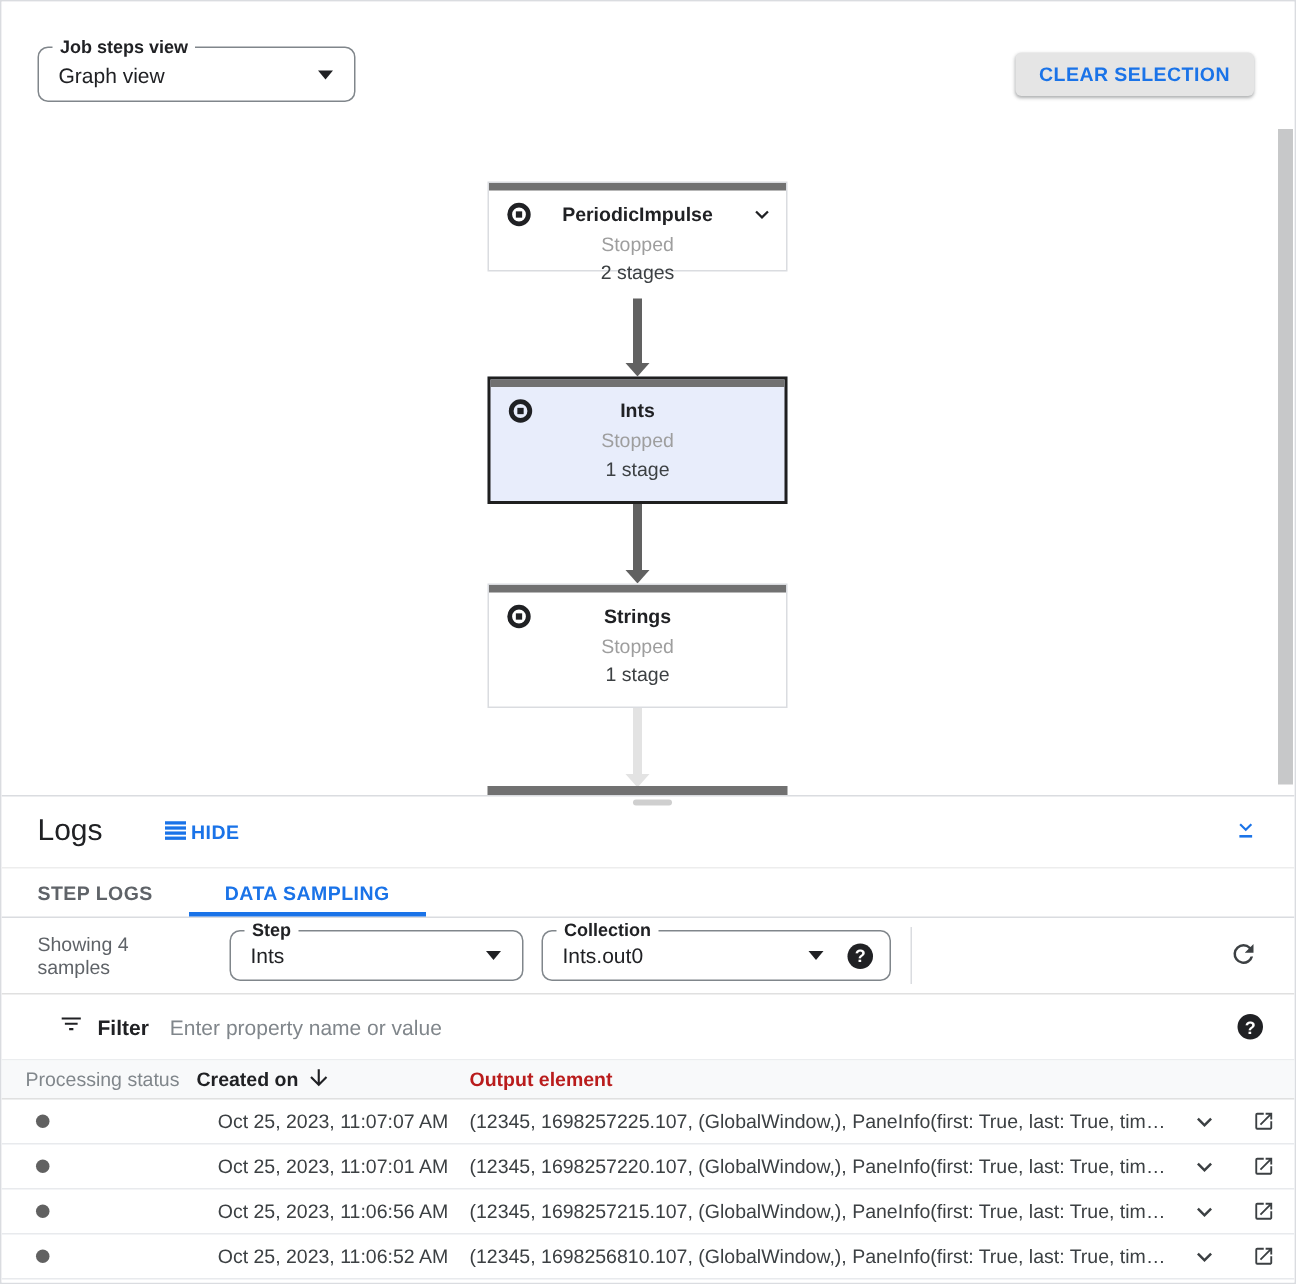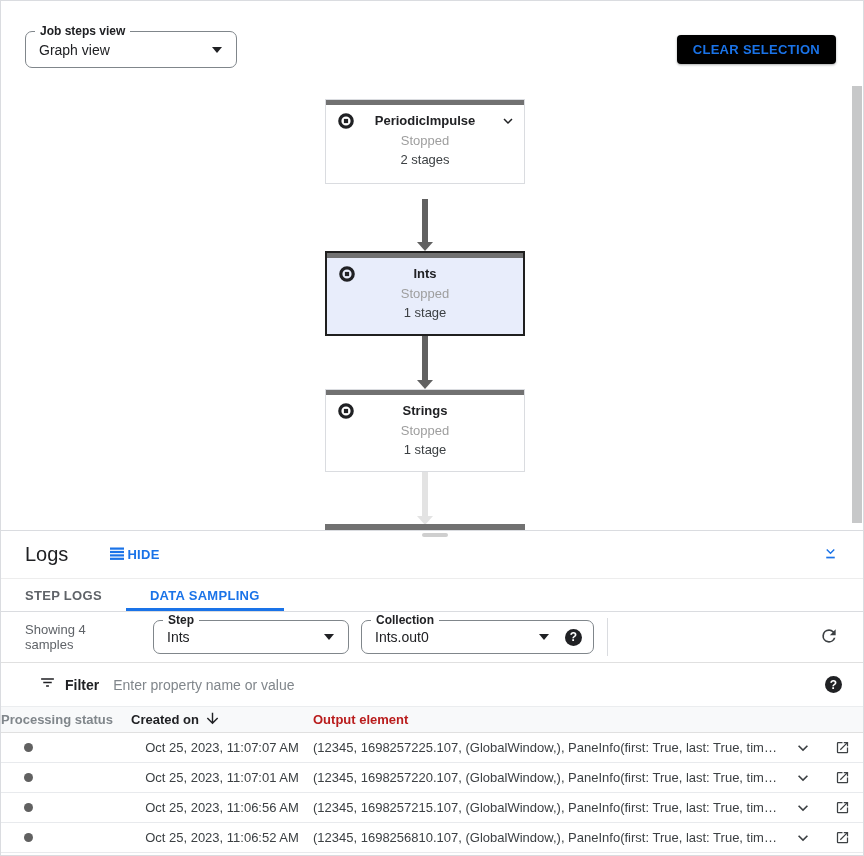--- a/index.html
+++ b/index.html
@@ -10,21 +10,21 @@
   
   .graph-area { position:absolute; left:0; top:0; width:100%; height:529px; background:#fff; }
 
   .mdc-select { position:absolute; border:1px solid #80868b; border-radius:7px; background:#fff; display:flex; align-items:center; }
   .select-label { position:absolute; top:-8px; left:9px; background:#fff; padding:0 5px; font-size:12px; font-weight:700; color:#202124; line-height:14px; white-space:nowrap; }
   .select-value { font-size:14px; color:#202124; padding-left:13px; flex:1; }
   .dd-arrow { width:0; height:0; border-left:5px solid transparent; border-right:5px solid transparent; border-top:6px solid #202124; margin-right:14px; }
 
   .job-steps { left:24px; top:30px; width:212px; height:37px; }
 
-  .clear-btn { position:absolute; right:27px; top:34px; height:29px; padding:0 16px; background:#000000; border:none; border-radius:4px;
+  .clear-btn { position:absolute; right:27px; top:34px; height:29px; padding:0 16px; background:#e5e5e5; border:none; border-radius:4px;
     box-shadow:0 1px 2px rgba(60,64,67,.3), 0 1px 3px rgba(60,64,67,.15); color:#1a73e8; font-family:inherit;
     font-size:13px; font-weight:700; letter-spacing:.3px; cursor:pointer; }
 
   .gnode { position:absolute; left:324px; width:200px; background:#fff; border:1px solid #dadce0; text-align:center; }
   .gnode .bar { height:5px; background:#717171; }
   .gnode.selected { background:#e8edfb; border:2px solid #1f1f1f; }
   .gnode .ntitle { margin-top:8px; font-size:13px; font-weight:700; color:#202124; line-height:16px; }
   .gnode .nstatus { margin-top:4px; font-size:13px; color:#9e9e9e; line-height:15px; }
   .gnode .nstages { margin-top:4px; font-size:13px; color:#3c4043; line-height:15px; }
   .node-icon { position:absolute; left:11px; top:12px; }
@@ -65,21 +65,21 @@
   .coll-sel .dd-arrow { margin-right:0; }
   .vdivider { width:1px; height:38px; background:#dadce0; margin-left:13px; }
   .refresh-btn { margin-left:auto; margin-right:24px; background:none; border:none; cursor:pointer; display:flex; padding:0; }
 
   .filter-row { height:44px; display:flex; align-items:center; padding-left:38px; padding-right:21px; border-bottom:1px solid #ebedef; }
   .filter-label { font-size:14px; font-weight:700; color:#202124; margin-left:9px; }
   .filter-input { flex:1; border:none; outline:none; font-family:inherit; font-size:14px; color:#202124; margin-left:14px; background:transparent; }
   .filter-input::placeholder { color:#80868b; }
 
   .thead { height:26px; display:flex; align-items:center; background:#f8f9fa; border-bottom:1px solid #e0e0e0; font-size:13px; }
-  .th-status { width:130px; flex:none; padding-left:0; color:#80868b; font-weight:700; }
+  .th-status { width:130px; flex:none; padding-left:16px; color:#80868b; font-weight:400; }
   .th-created { width:182px; flex:none; display:flex; align-items:center; gap:5px; color:#202124; font-weight:700; }
   .th-output { flex:1; color:#b91c1c; font-weight:700; }
 
   .sample-row { height:30px; display:flex; align-items:center; border-bottom:1px solid #e8eaed; font-size:13px; color:#3c4043;text-align:center; }
   .cell-status { width:130px; flex:none; padding-left:23px; display:flex; align-items:center; }
   .status-dot { width:9px; height:9px; border-radius:50%; background:#616161; }
   .cell-created { width:182px; flex:none; white-space:nowrap; }
   .cell-output { flex:1; white-space:nowrap; overflow:hidden; text-overflow:ellipsis; padding-right:6px; }
   .cell-expand { width:36px; flex:none; display:flex; justify-content:center; }
   .cell-open { width:42px; flex:none; display:flex; justify-content:center; }
@@ -93,21 +93,21 @@
   <section class="graph-area">
 
     <div class="mdc-select job-steps">
       <span class="select-label">Job steps view</span>
       <span class="select-value">Graph view</span>
       <span class="dd-arrow"></span>
     </div>
 
     <button class="clear-btn">CLEAR SELECTION</button>
 
-    <div class="gnode" style="top:98px; height:85px;">
+    <div class="gnode" style="top:120px; height:60px;">
       <div class="bar"></div>
       <span class="node-icon">
         <svg width="18" height="18" viewBox="0 0 18 18">
             <circle cx="9" cy="9" r="6.2" fill="none" stroke="#202124" stroke-width="3.2"></circle>
             <rect x="6.9" y="6.9" width="4.2" height="4.2" fill="#202124"></rect>
           </svg>
       </span>
       <span class="node-chevron">
         <svg width="18" height="18" viewBox="0 0 24 24">
             <path d="M7.41 8.59 12 13.17l4.59-4.58L18 10l-6 6-6-6z" fill="#202124"></path>

